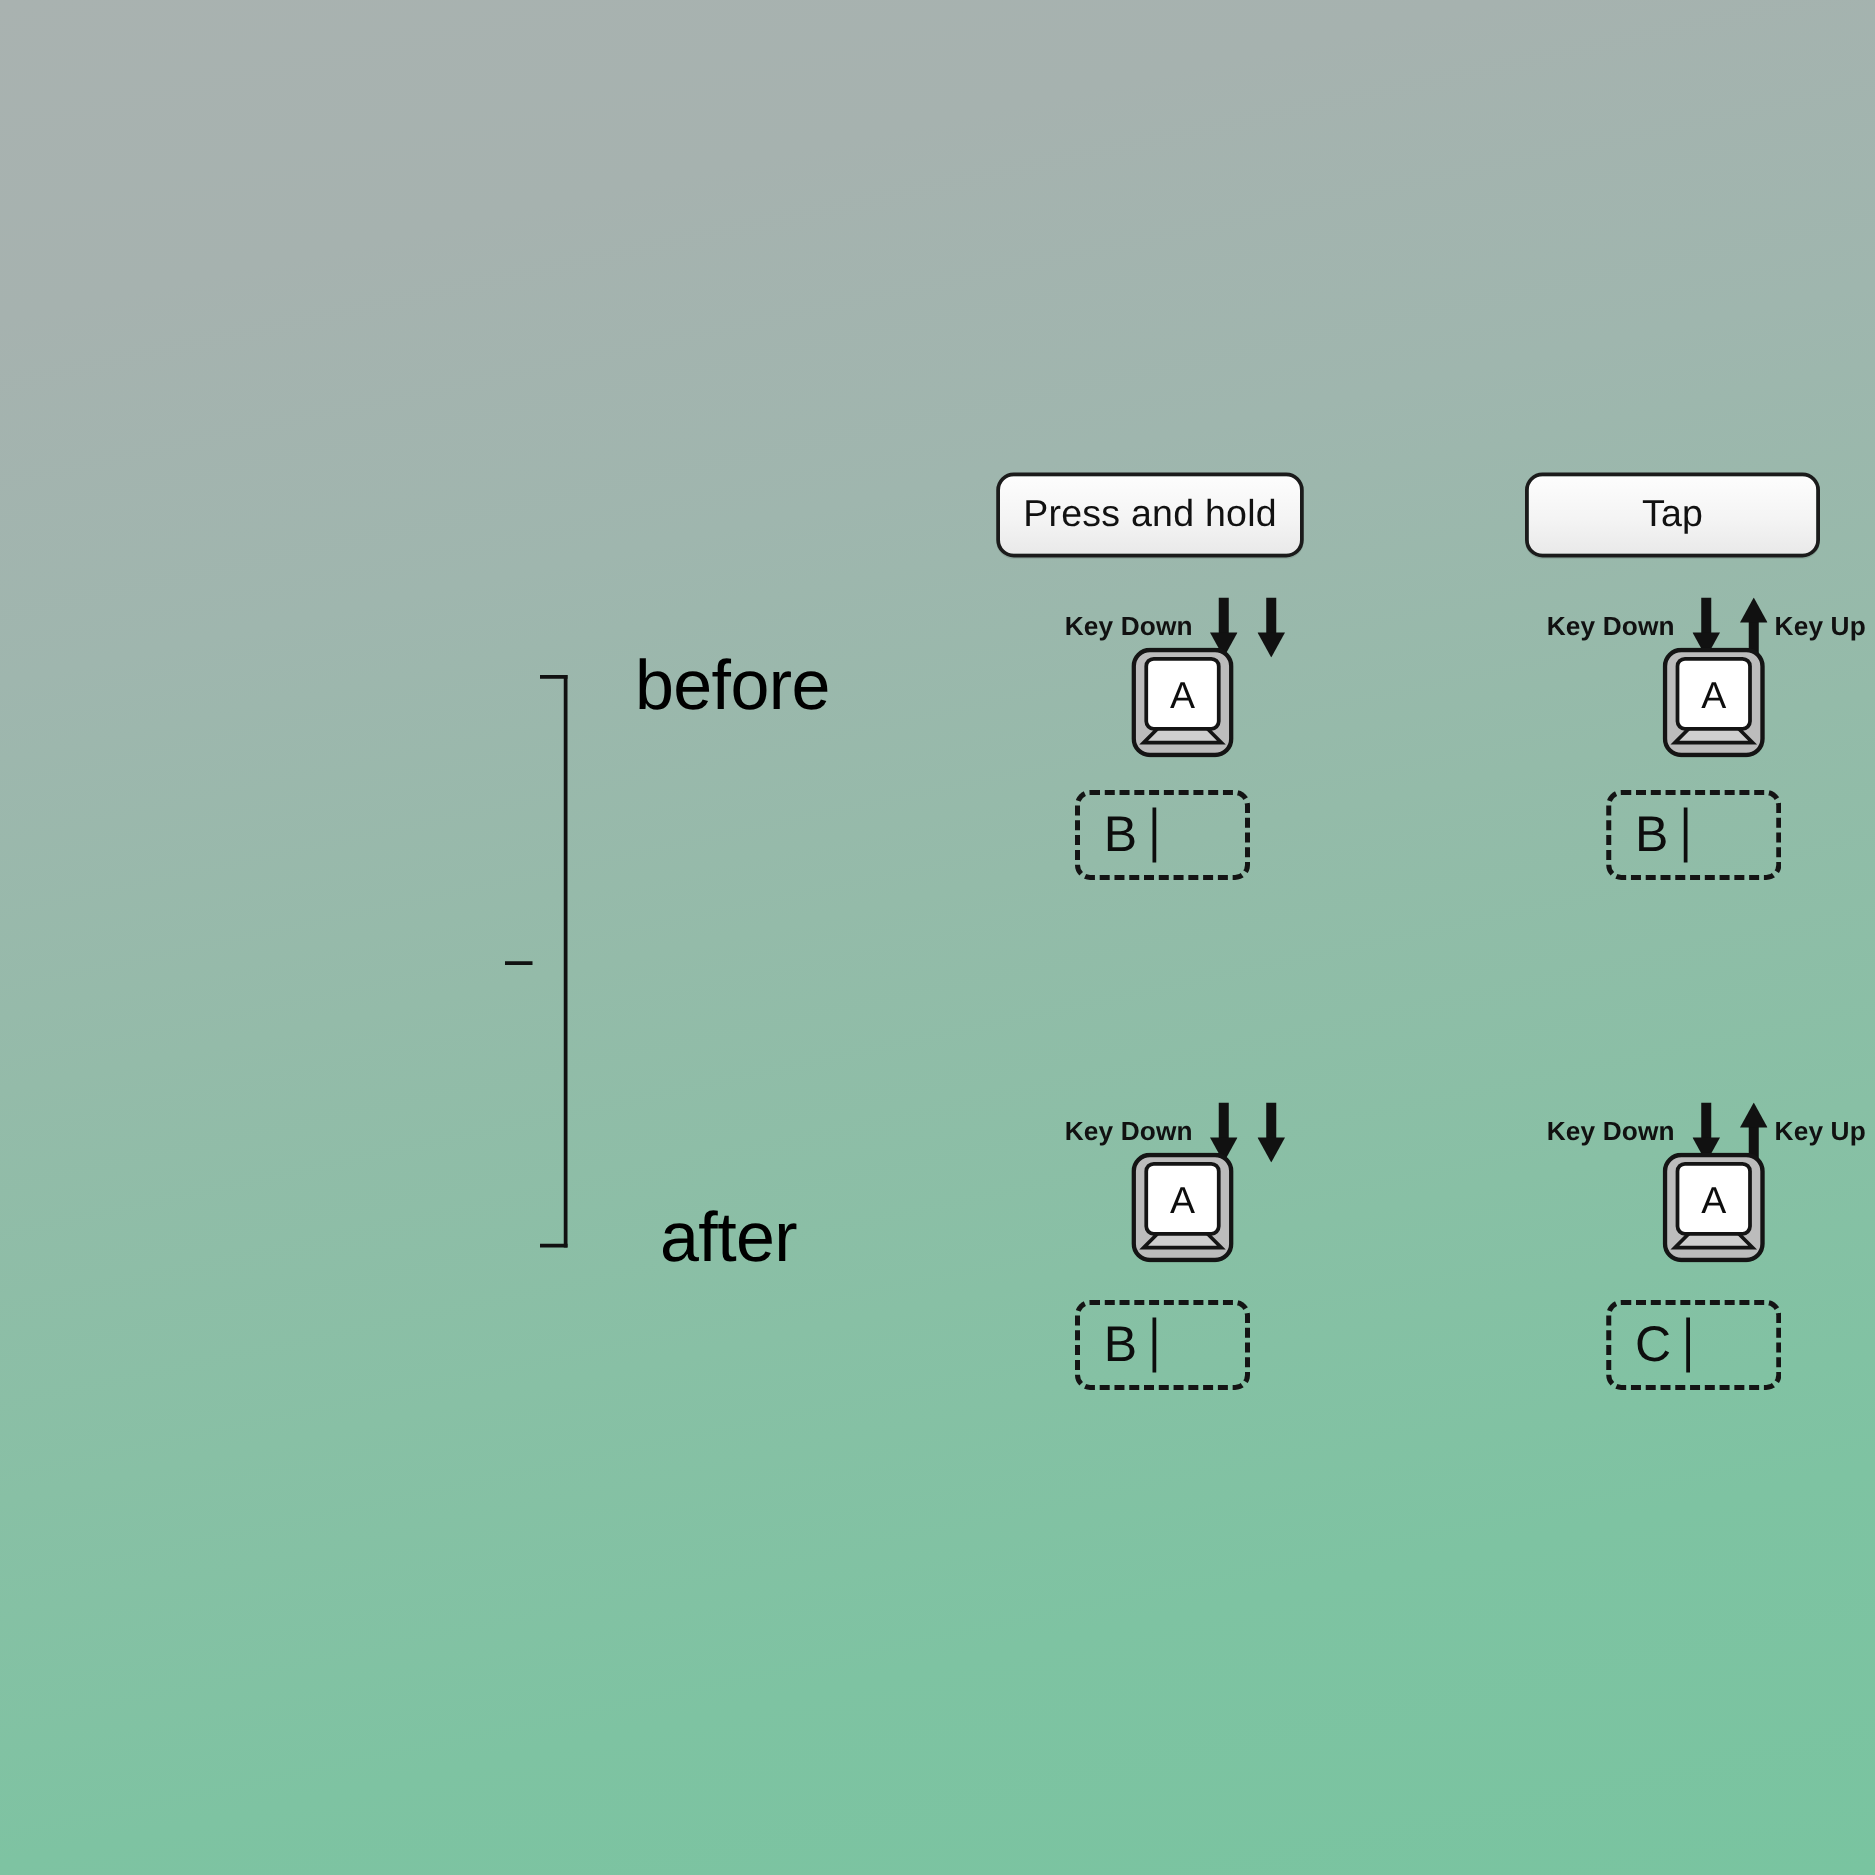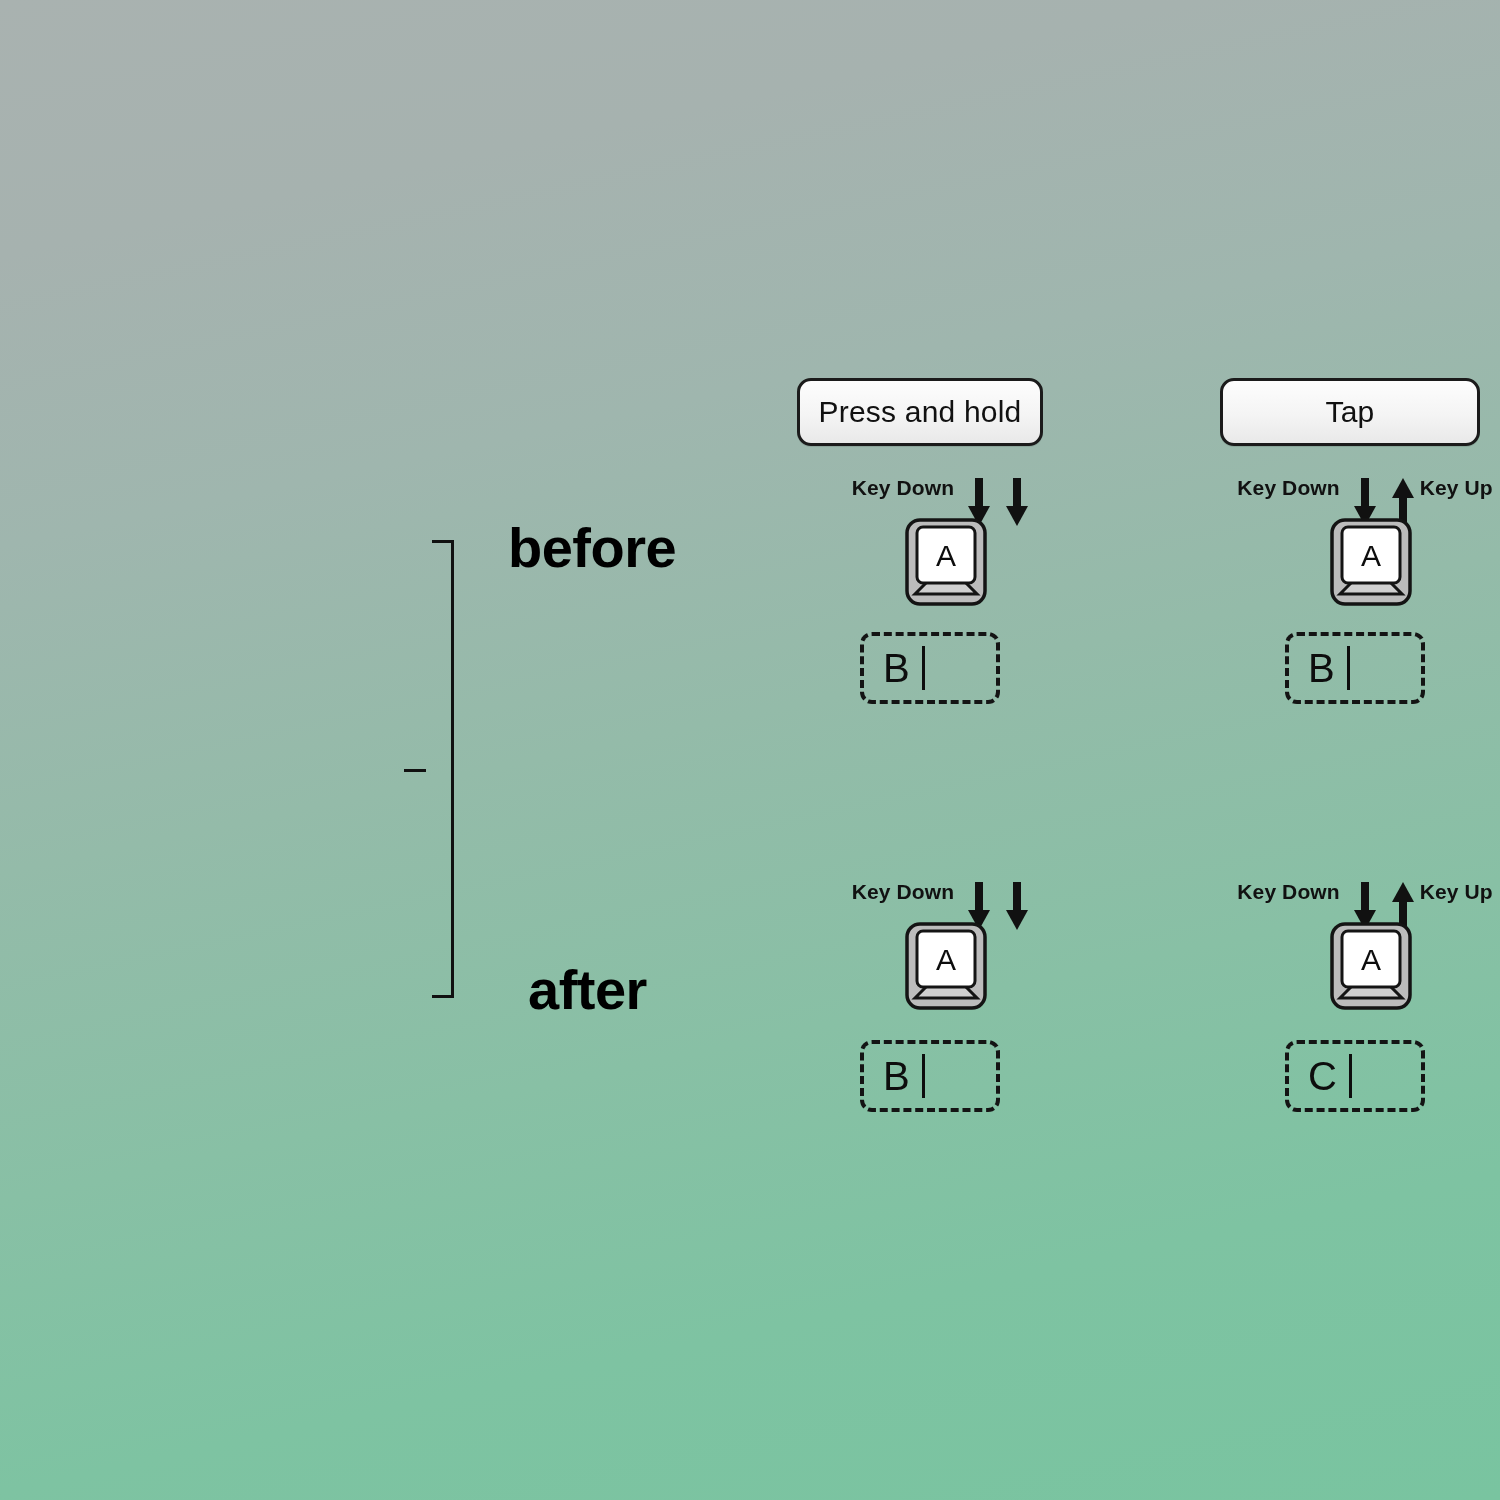--- a/index.html
+++ b/index.html
@@ -67,21 +67,21 @@
     height: 3px;
     background: #111;
   }
   .bracket-stub.top   { left: 0px;  top: 0px; }
   .bracket-stub.mid   { left: -28px; top: 229px; }
   .bracket-stub.bot   { left: 0px;  top: 455px; }
 
   .branch-label {
     position: absolute;
     font-size: 56px;
-    font-weight: 700;
+    font-weight: 400;
     color: #000;
     letter-spacing: -0.5px;
     white-space: nowrap;
     line-height: 1;
   }
   .branch-label.before { left: 508px; top: 20px; }
   .branch-label.after  { left: 528px; top: 462px; }
 
   
   .panel {
@@ -103,29 +103,30 @@
     box-sizing: border-box;
     display: flex;
     align-items: center;
     justify-content: center;
     font-size: 30px;
     color: #111;
     letter-spacing: 0.2px;
     box-shadow: 0 1px 0 rgba(0,0,0,.10);
   }
   #panel-hold-before .pill { left: 42px; top: 0px; width: 246px; }
-  #panel-tap-before  .pill { left: 40px; top: 0px; width: 260px; }
+  #panel-tap-before  .pill { left: 40px; top: 0px; width: 236px; }
 
   
   .arrow-row {
     position: absolute;
     left: 0;
     width: 370px;
     height: 52px;
     display: flex;
+    align-items: center;
     justify-content: center;
   }
   #panel-hold-before .arrow-row { top: 98px; }
   #panel-tap-before  .arrow-row { top: 98px; }
   #panel-hold-after  .arrow-row { top: 20px; }
   #panel-tap-after   .arrow-row { top: 20px; }
 
   .arrow-label {
     font-size: 21px;
     font-weight: 700;

